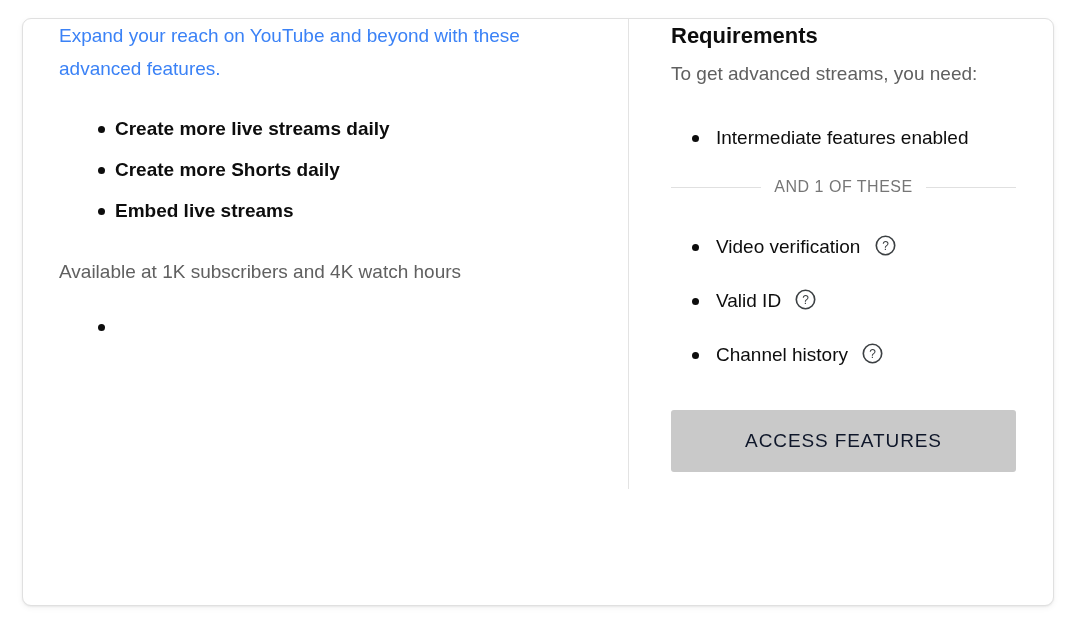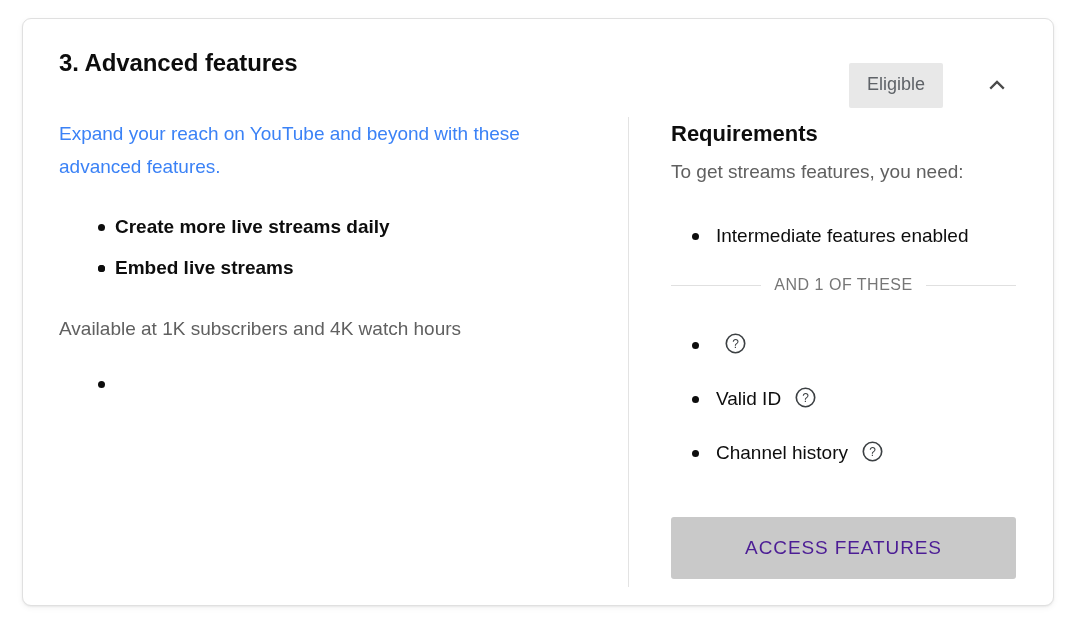--- a/index.html
+++ b/index.html
@@ -193,105 +193,94 @@
   }
   .and-divider .and-label {
     padding: 0 13px;
     font-size: 16px;
     letter-spacing: 0.5px;
     color: #767676;
     white-space: nowrap;
   }
 
   .access-button {
-    margin-top: 37px;
+    margin-top: 28px;
     width: 345px;
     height: 62px;
     background: #c9c9c9;
-    color: #4c1d95;
+    color: #0f172a;
     border: none;
     border-radius: 3px;
     font-family: "Liberation Sans", sans-serif;
     font-size: 19px;
     letter-spacing: 0.9px;
     cursor: default;
     display: flex;
     align-items: center;
     justify-content: center;
   }
 </style>
 </head>
 <body>
 
 <div class="card">
 
-  <div class="card-header">
-    <div class="section-title">3. Advanced features</div>
-
-    <div class="status-badge">Eligible</div>
-
-    <div class="collapse-toggle">
-      <span>
-        <svg width="26" height="26" viewBox="0 0 24 24" aria-hidden="true">
-          <path d="M6.5 14.6 L12 9.2 L17.5 14.6" fill="none" stroke="#4a4a4a" stroke-width="2.1" stroke-linecap="square"></path>
-        </svg>
-      </span>
-    </div>
-  </div>
 
   <div class="card-body">
 
     <div class="col-left">
       <p class="lead-text">Expand your reach on YouTube and beyond with these advanced features.</p>
 
       <ul class="feature-list">
         <li>
           <span class="bullet"></span>
           <span>Create more live streams daily</span>
         </li>
         <li>
           <span class="bullet"></span>
+          <span>Create more Shorts daily</span>
         </li>
         <li>
           <span class="bullet"></span>
           <span>Embed live streams</span>
         </li>
       </ul>
 
       <p class="availability-text">Available at 1K subscribers and 4K watch hours</p>
 
       <ul class="feature-list monetization-list">
         <li>
           <span class="bullet"></span>
         </li>
       </ul>
     </div>
 
     <div class="divider-v"></div>
 
     <div class="col-right">
       <h2 class="req-title">Requirements</h2>
-      <p class="req-sub">To get streams features, you need:</p>
+      <p class="req-sub">To get advanced streams, you need:</p>
 
       <ul class="req-list">
         <li>
           <span class="bullet"></span>
           <span>Intermediate features enabled</span>
         </li>
       </ul>
 
       <div class="and-divider">
         <span class="rule"></span>
         <span class="and-label">AND 1 OF THESE</span>
         <span class="rule"></span>
       </div>
 
       <ul class="req-list">
         <li>
           <span class="bullet"></span>
+          <span>Video verification</span>
           <span class="help-icon">
             <svg width="23" height="23" viewBox="0 0 24 24" aria-hidden="true">
               <circle cx="12" cy="12" r="9.6" fill="none" stroke="#3c4043" stroke-width="1.7"></circle>
               <text x="12" y="16.6" text-anchor="middle" font-family="Liberation Sans, sans-serif" font-size="12.5" fill="#3c4043">?</text>
             </svg>
           </span>
         </li>
         <li>
           <span class="bullet"></span>
           <span>Valid ID</span>

